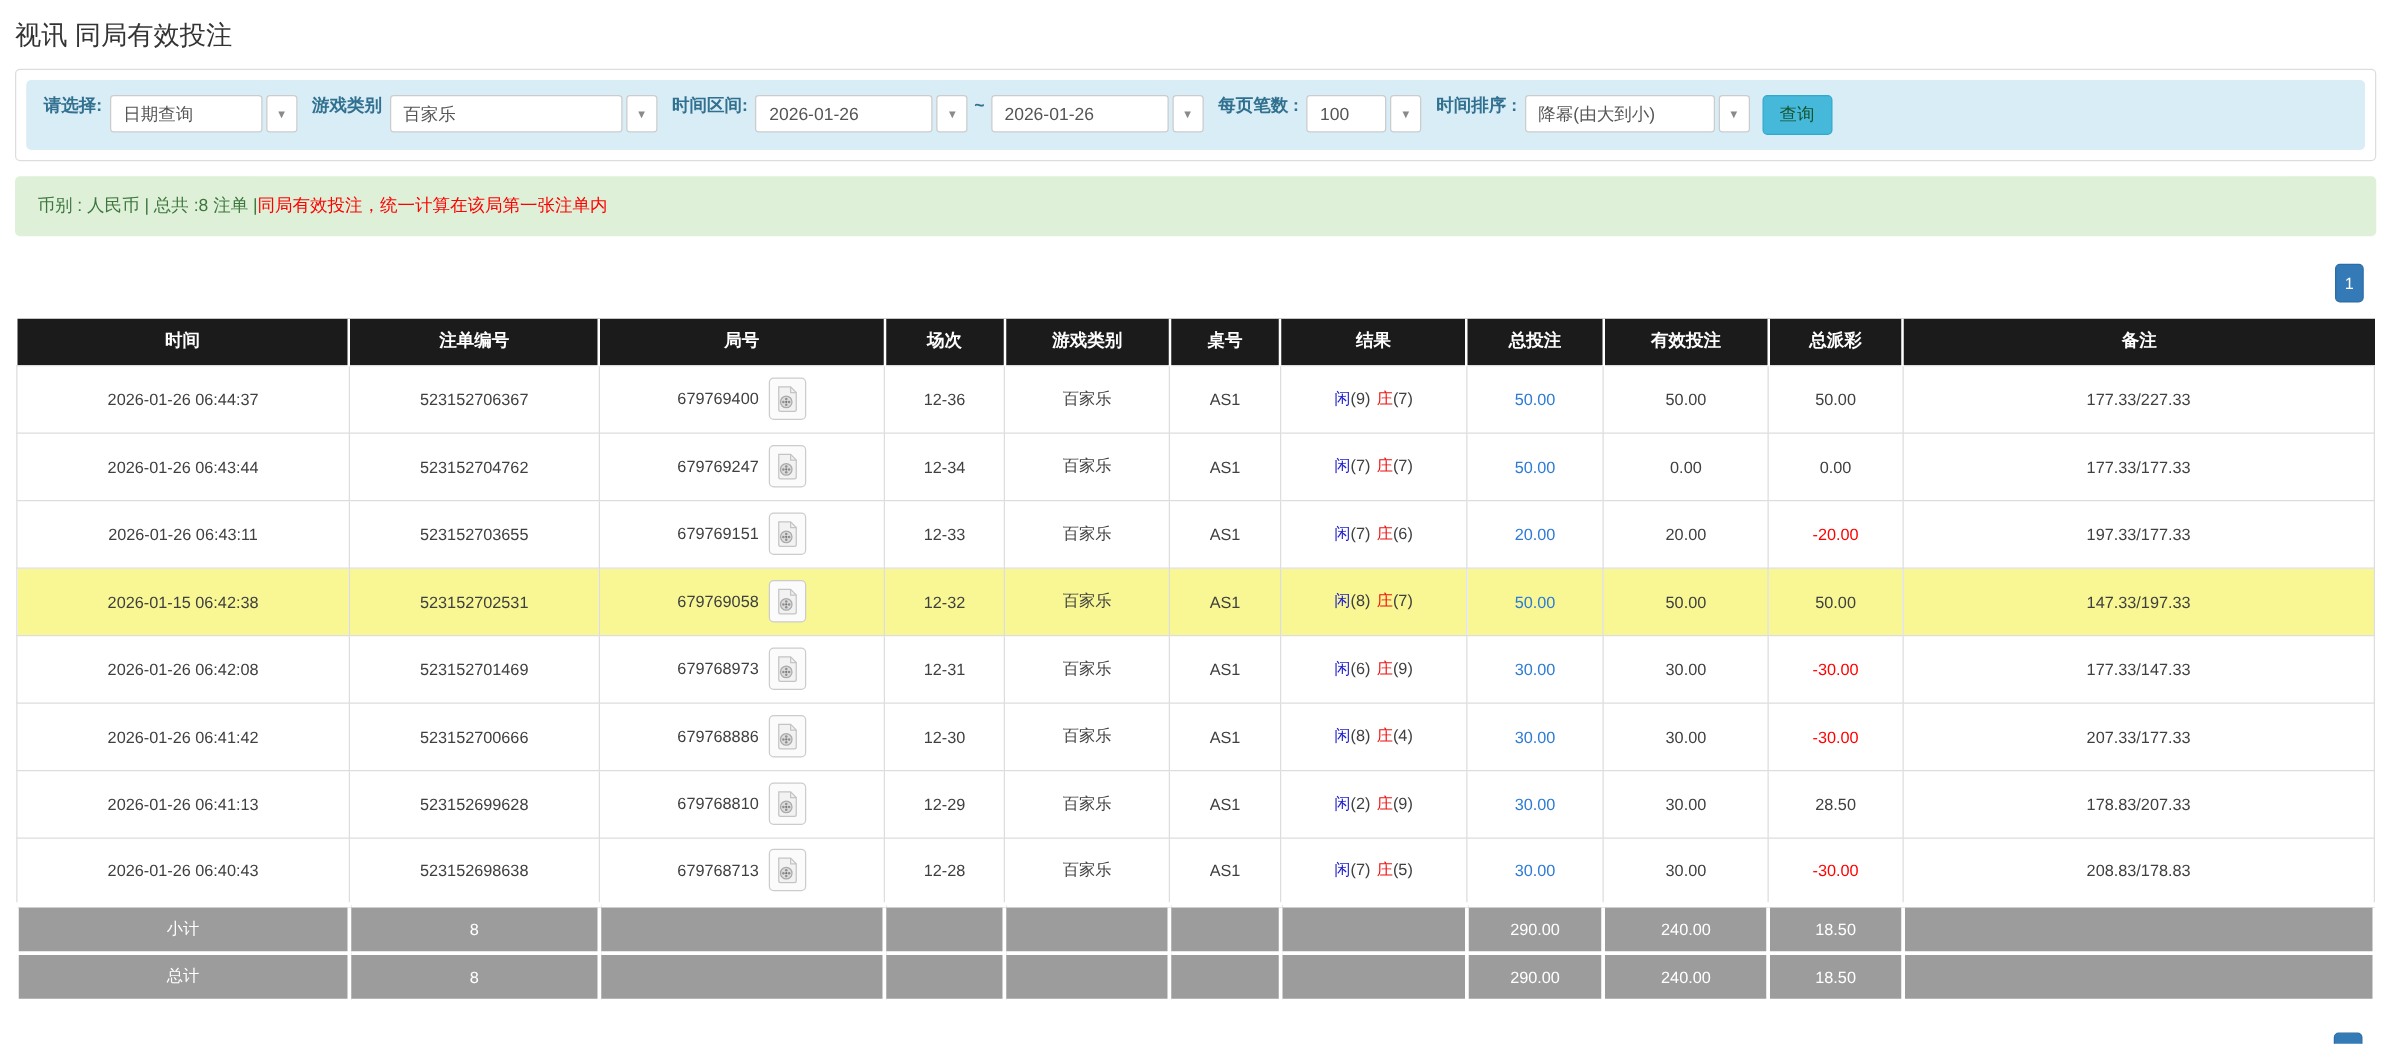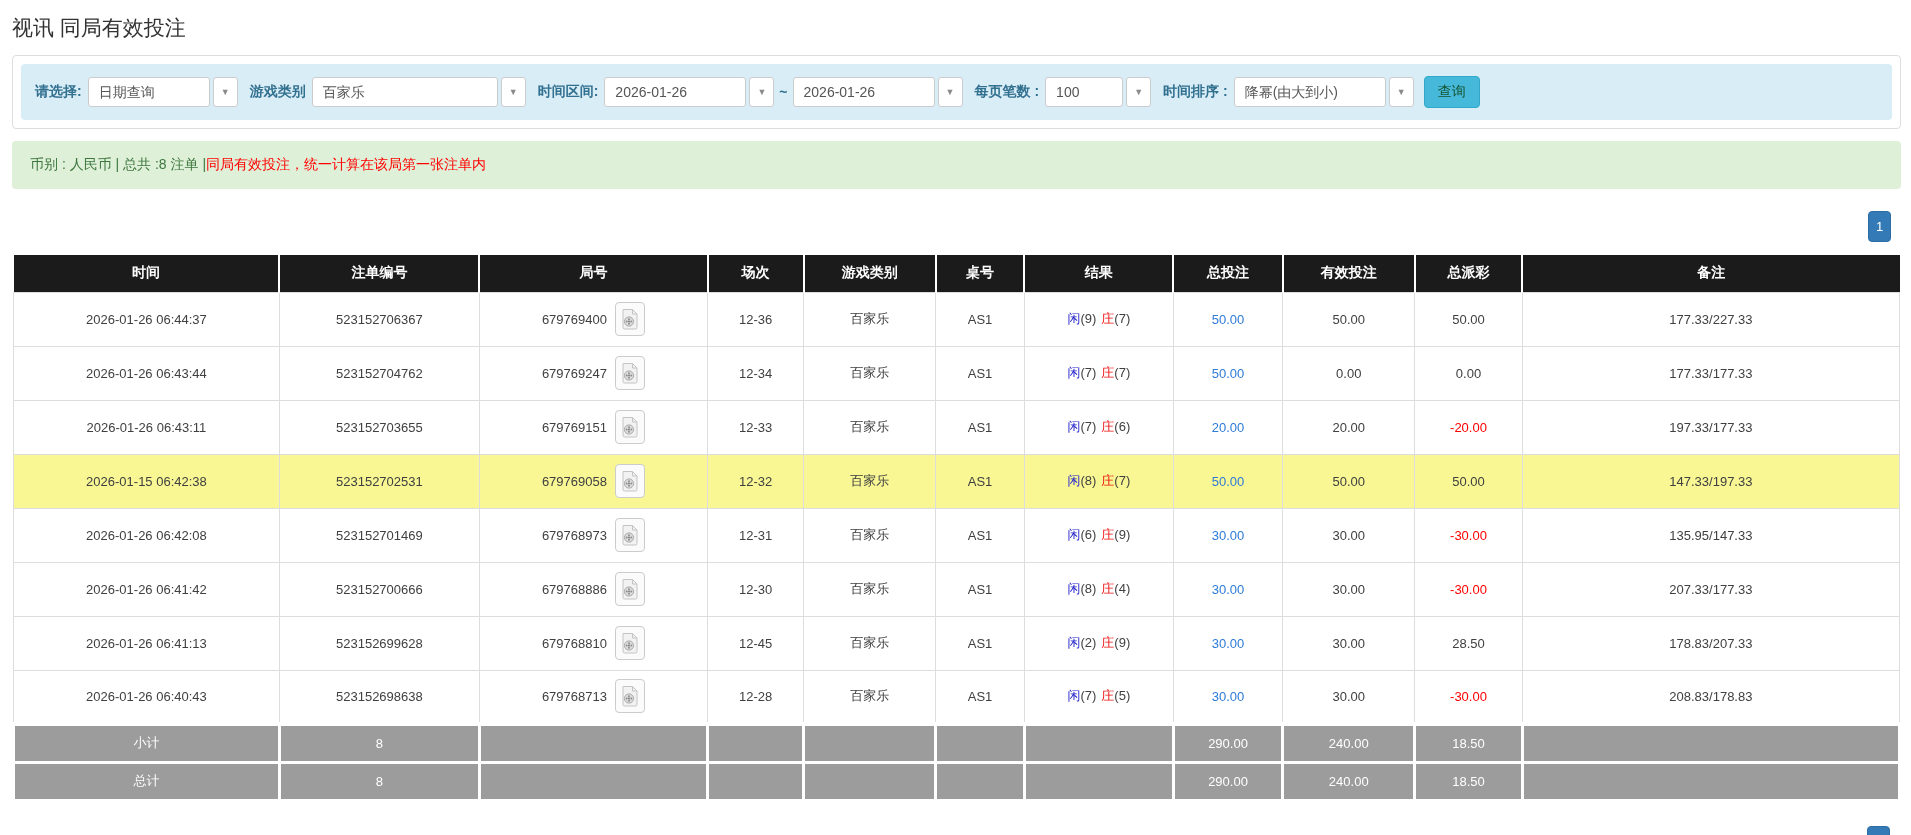--- a/index.html
+++ b/index.html
@@ -8,33 +8,33 @@
     width:1911px; height:835px; overflow:hidden; position:relative;
     background:#fff; color:#333;
     font-family:"Liberation Sans", sans-serif;
   }
   .page { padding:8px 10px 0 12px; }
 
   .page-title { font-size:21px; font-weight:500; color:#333; margin:6px 0 13px 0; }
 
   
   .filter-panel { border:1px solid #ddd; border-radius:4px; background:#fff; padding:8px; margin-bottom:12px; }
-  .filter-bar { background:#d9edf7; border-radius:4px; padding:12px 10px; display:flex; align-items:center; }
+  .filter-bar { background:#d9edf7; border-radius:4px; padding:12px 10px; display:flex; align-items:flex-start; }
   .flabel { color:#31708f; font-weight:bold; font-size:14px; white-space:nowrap; margin:0 6px 0 12px; }
   .flabel:first-child { margin-left:4px; }
   .selectbox { display:flex; align-items:stretch; }
   .sel-text {
     background:#fff; border:1px solid #ccc; border-radius:3px; height:30px; line-height:28px;
     padding:0 10px; font-size:14px; color:#555; white-space:nowrap; overflow:hidden;
   }
   .sel-arrow {
     background:#fff; border:1px solid #ccc; border-radius:3px; width:25px; height:30px; margin-left:3px;
     display:flex; align-items:center; justify-content:center; color:#8a8a8a; font-size:9px; cursor:pointer;
   }
-  .w120{width:122px} .w180{width:186px} .w140{width:142px} .w75{width:78px} .w150{width:152px}
+  .w120{width:122px} .w180{width:186px} .w140{width:142px} .w75{width:64px} .w150{width:152px}
   .tilde { color:#31708f; font-weight:bold; margin:0 5px; font-size:14px; }
   .btn-search {
     margin-left:10px; background:#46b8da; border:1px solid #31a8cc; color:#14532d; border-radius:4px;
     height:32px; padding:0 13px; font-size:14px; cursor:pointer; font-family:inherit;
   }
 
   
   .alert-bar {
     background:#dff0d8; border-radius:4px; padding:15px 18px; display:flex;
     align-items:center; margin:0 0 18px 0;
@@ -278,21 +278,21 @@
     <circle cx="9" cy="13.5" r="0.9" fill="#777777"></circle>
   </svg>
 </span></td>
           <td>12-31</td>
           <td>百家乐</td>
           <td>AS1</td>
           <td><span class="rp">闲</span><span class="rs">(6)</span><span class="rb">庄</span><span class="rs">(9)</span></td>
           <td><span class="bet-link">30.00</span></td>
           <td>30.00</td>
           <td><span class="neg">-30.00</span></td>
-          <td>135.95/147.33</td>
+          <td>177.33/147.33</td>
         </tr>
         <tr>
           <td>2026-01-26 06:41:42</td>
           <td>523152700666</td>
           <td><span class="round-txt">679768886</span><span class="vid-btn">
   <svg width="20" height="22" viewBox="0 0 20 22">
     <path d="M3 1.5 h9.5 L17 6 v13.5 a1.5 1.5 0 0 1 -1.5 1.5 h-11 A1.5 1.5 0 0 1 3 19.5 z" fill="#f2f2f2" stroke="#c4c4c4"></path>
     <path d="M12.5 1.5 V6 h4.5" fill="none" stroke="#c4c4c4"></path>
     <circle cx="9" cy="13.5" r="4.6" fill="#dcdcdc" stroke="#aaaaaa"></circle>
     <circle cx="9" cy="11.2" r="1" fill="#8f8f8f"></circle>
@@ -319,21 +319,21 @@
     <path d="M3 1.5 h9.5 L17 6 v13.5 a1.5 1.5 0 0 1 -1.5 1.5 h-11 A1.5 1.5 0 0 1 3 19.5 z" fill="#f2f2f2" stroke="#c4c4c4"></path>
     <path d="M12.5 1.5 V6 h4.5" fill="none" stroke="#c4c4c4"></path>
     <circle cx="9" cy="13.5" r="4.6" fill="#dcdcdc" stroke="#aaaaaa"></circle>
     <circle cx="9" cy="11.2" r="1" fill="#8f8f8f"></circle>
     <circle cx="9" cy="15.8" r="1" fill="#8f8f8f"></circle>
     <circle cx="6.7" cy="13.5" r="1" fill="#8f8f8f"></circle>
     <circle cx="11.3" cy="13.5" r="1" fill="#8f8f8f"></circle>
     <circle cx="9" cy="13.5" r="0.9" fill="#777777"></circle>
   </svg>
 </span></td>
-          <td>12-45</td>
+          <td>12-29</td>
           <td>百家乐</td>
           <td>AS1</td>
           <td><span class="rp">闲</span><span class="rs">(2)</span><span class="rb">庄</span><span class="rs">(9)</span></td>
           <td><span class="bet-link">30.00</span></td>
           <td>30.00</td>
           <td><span>28.50</span></td>
           <td>178.83/207.33</td>
         </tr>
         <tr>
           <td>2026-01-26 06:40:43</td>

